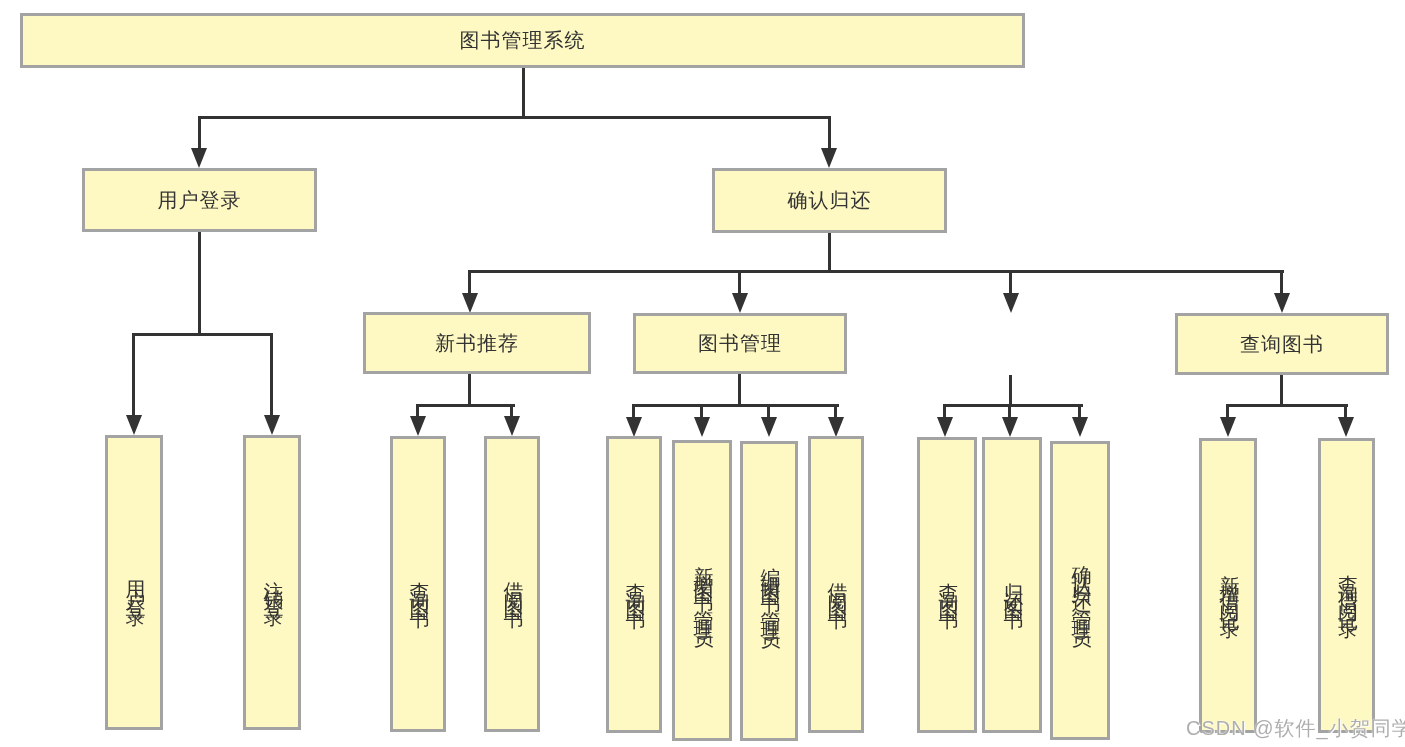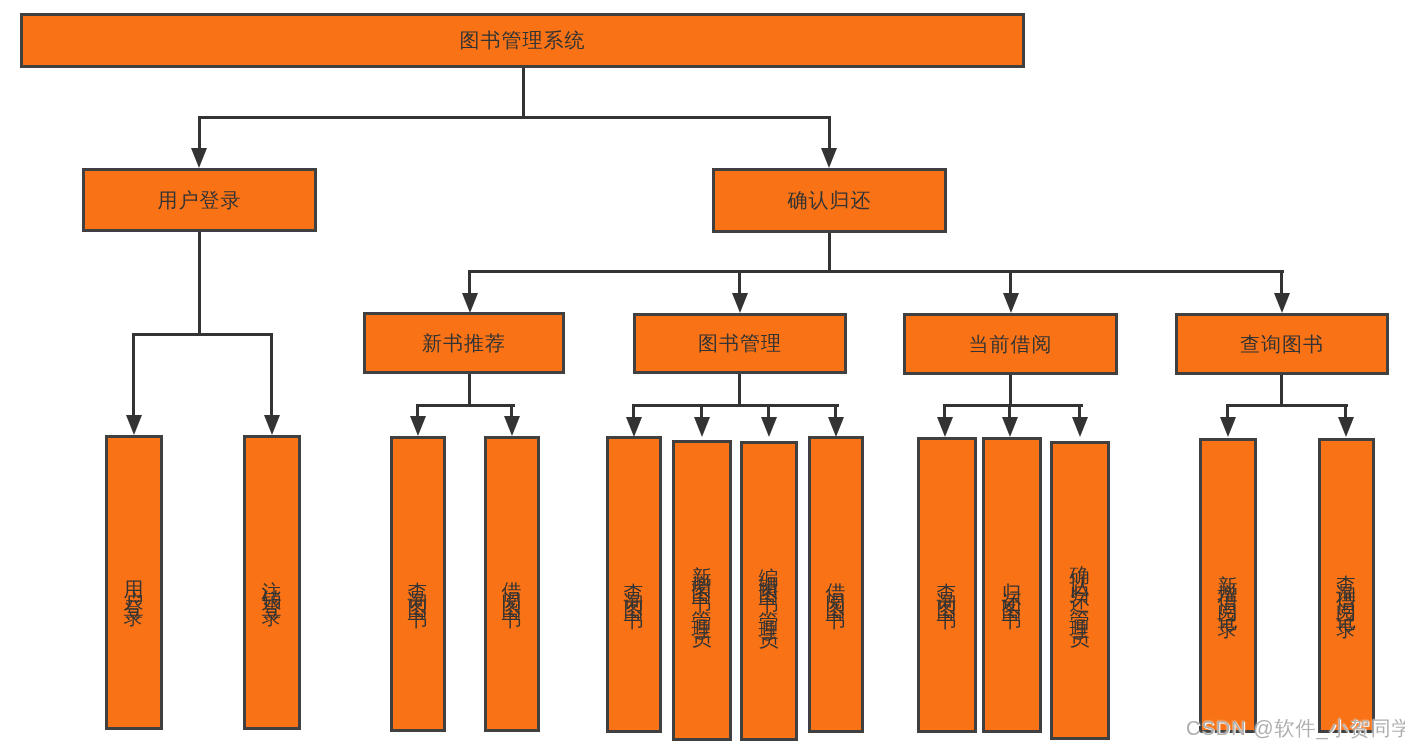--- a/index.html
+++ b/index.html
@@ -1,23 +1,23 @@
 <!DOCTYPE html>
 <html><head>
 <meta charset="utf-8">
 <style>
   html,body{margin:0;padding:0;background:#ffffff;}
   .canvas{
     position:relative;width:1405px;height:747px;background:#ffffff;overflow:hidden;
     font-family:"Liberation Sans","DejaVu Sans",sans-serif;color:#333333;
   }
   .box{
-    position:absolute;background:#f97316;border:3px solid #404040;box-sizing:border-box;
+    position:absolute;background:#fef9c3;border:3px solid #a3a3a3;box-sizing:border-box;
     display:flex;align-items:center;justify-content:center;
-    font-size:20px;color:#333333;letter-spacing:1px;
+    font-size:20px;color:#333333;letter-spacing:1px;font-family:Liberation Mono, monospace;
   }
   .leaf .vtext{
     writing-mode:vertical-rl;
     font-size:20px;letter-spacing:9px;line-height:1;
   }
   .hline{position:absolute;height:3px;background:#333333;}
   .vline{position:absolute;width:3px;background:#333333;}
   .ah{
     position:absolute;width:0;height:0;
     border-left:8px solid transparent;border-right:8px solid transparent;
@@ -97,28 +97,25 @@
     <span>图书管理系统</span>
   </div>
 
   <div class="box" style="left:82px;top:168px;width:235px;height:64px">
     <span>用户登录</span>
   </div>
   <div class="box" style="left:712px;top:168px;width:235px;height:65px">
     <span>确认归还</span>
   </div>
 
-  <div class="box" style="left:363px;top:312px;width:202px;height:62px">
+  <div class="box" style="left:363px;top:312px;width:228px;height:62px">
     <span>新书推荐</span>
   </div>
   <div class="box" style="left:633px;top:313px;width:214px;height:61px">
     <span>图书管理</span>
-  </div>
-  <div class="box" style="left:903px;top:313px;width:215px;height:62px">
-    <span>当前借阅</span>
   </div>
   <div class="box" style="left:1175px;top:313px;width:214px;height:62px">
     <span>查询图书</span>
   </div>
 
   <div class="box leaf" style="left:105px;top:435px;width:58px;height:295px">
     <span class="vtext">用户登录</span>
   </div>
   <div class="box leaf" style="left:243px;top:435px;width:58px;height:295px">
     <span class="vtext">注销登录</span>

